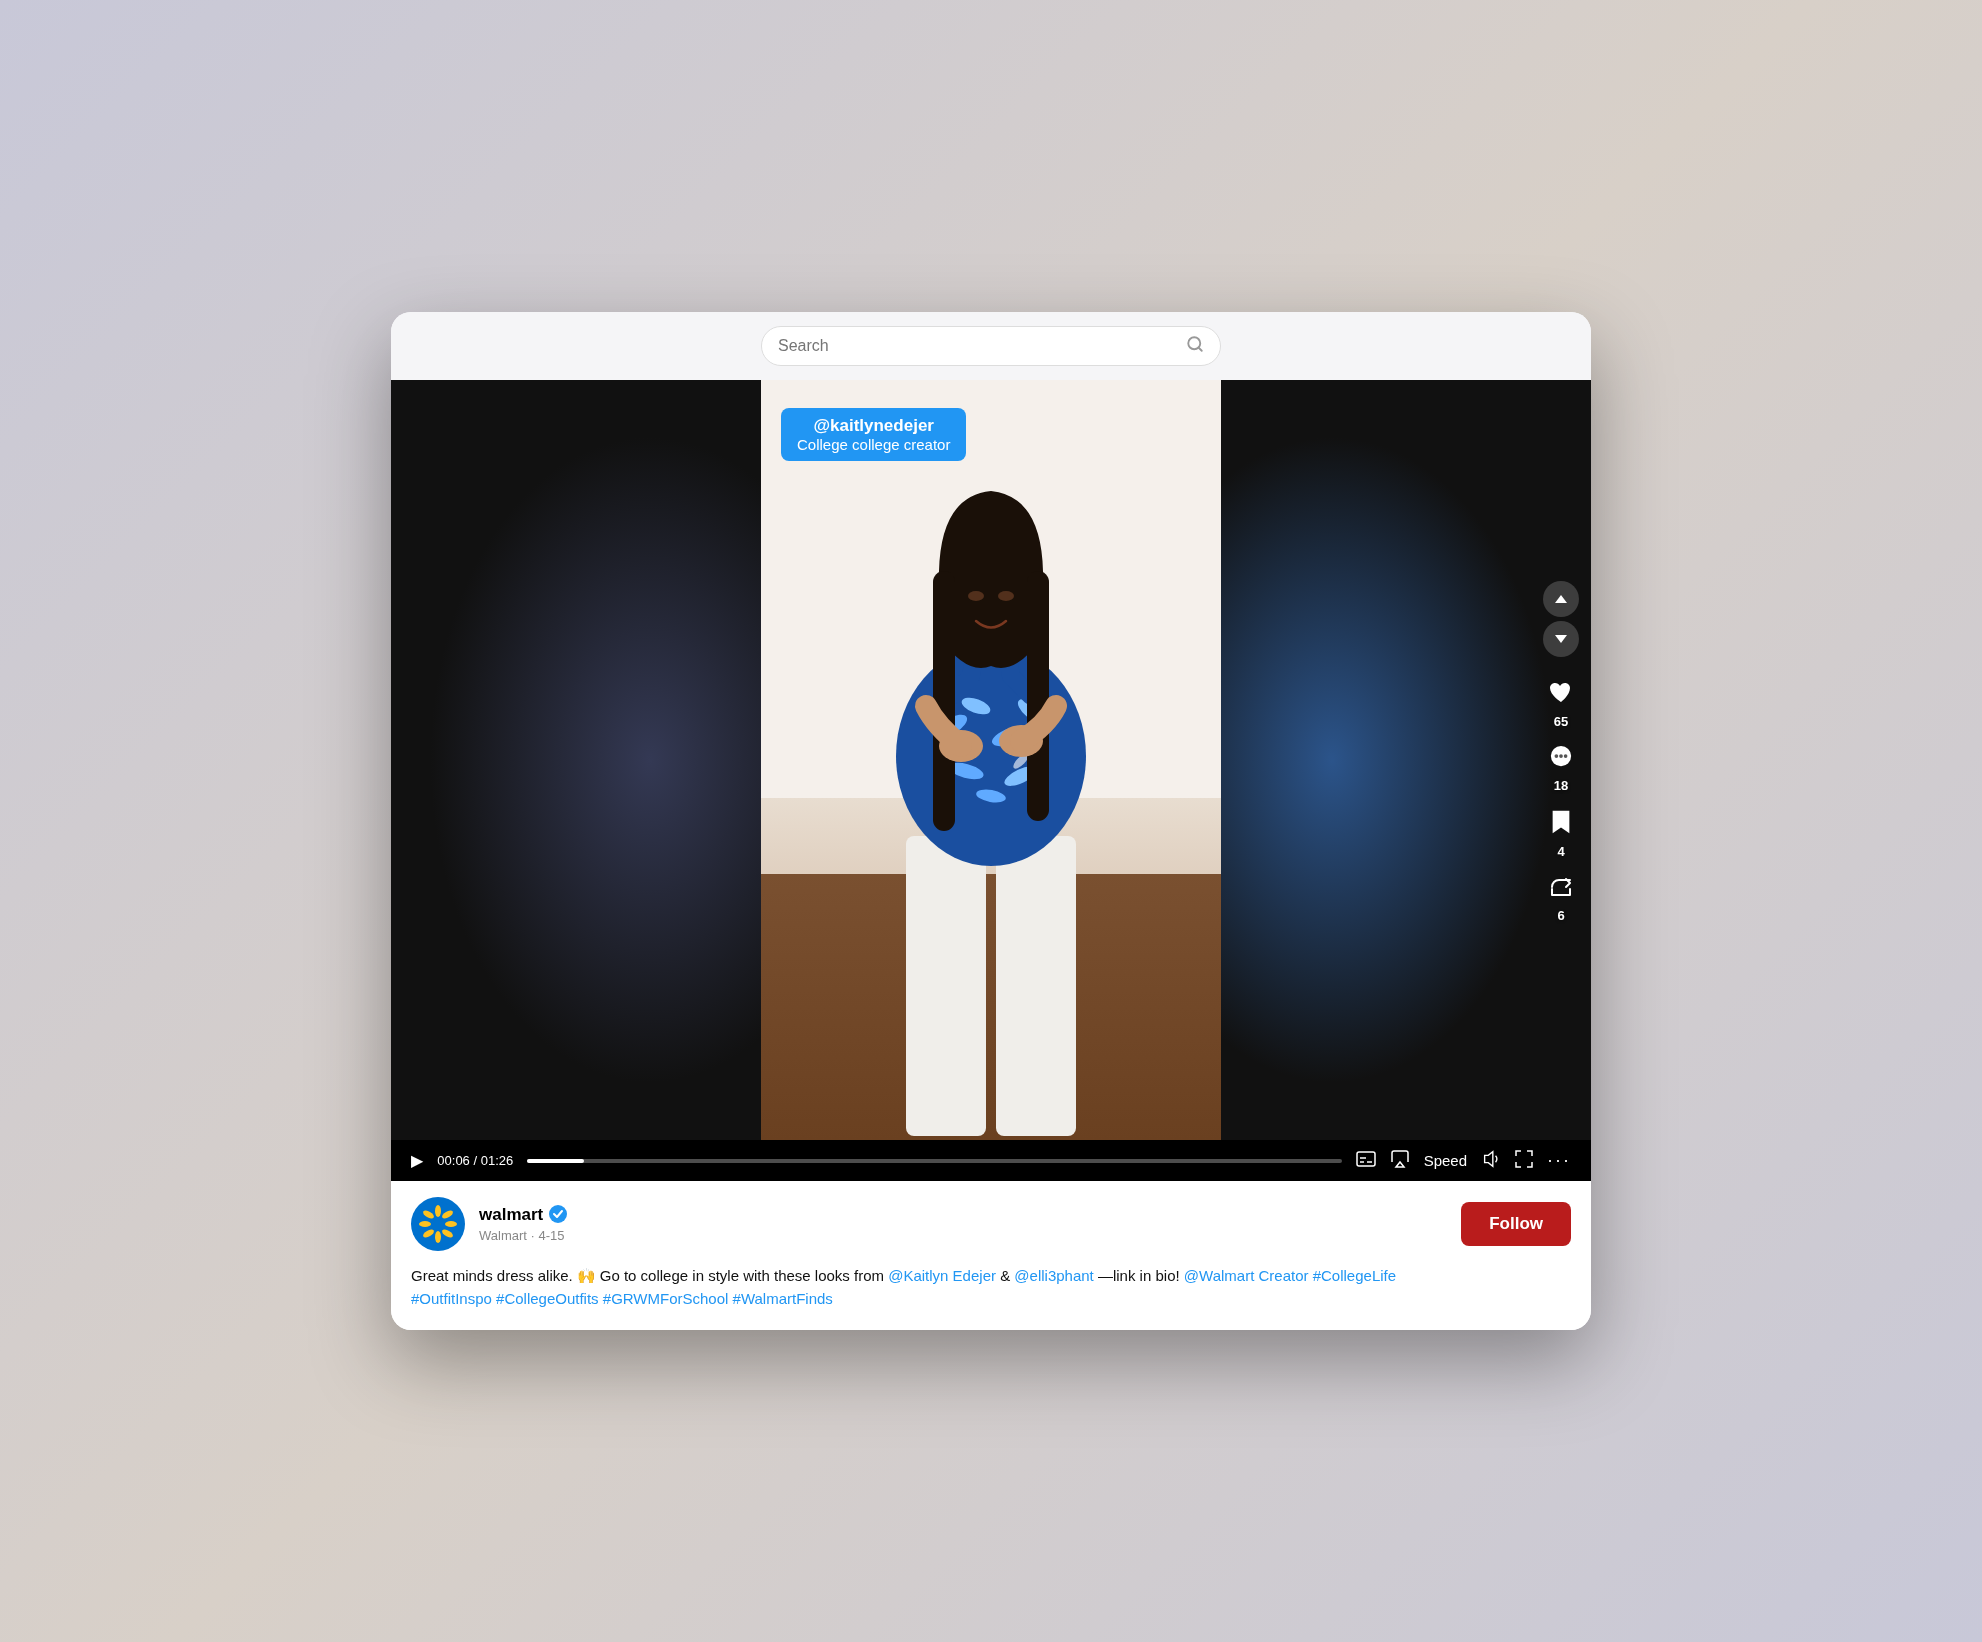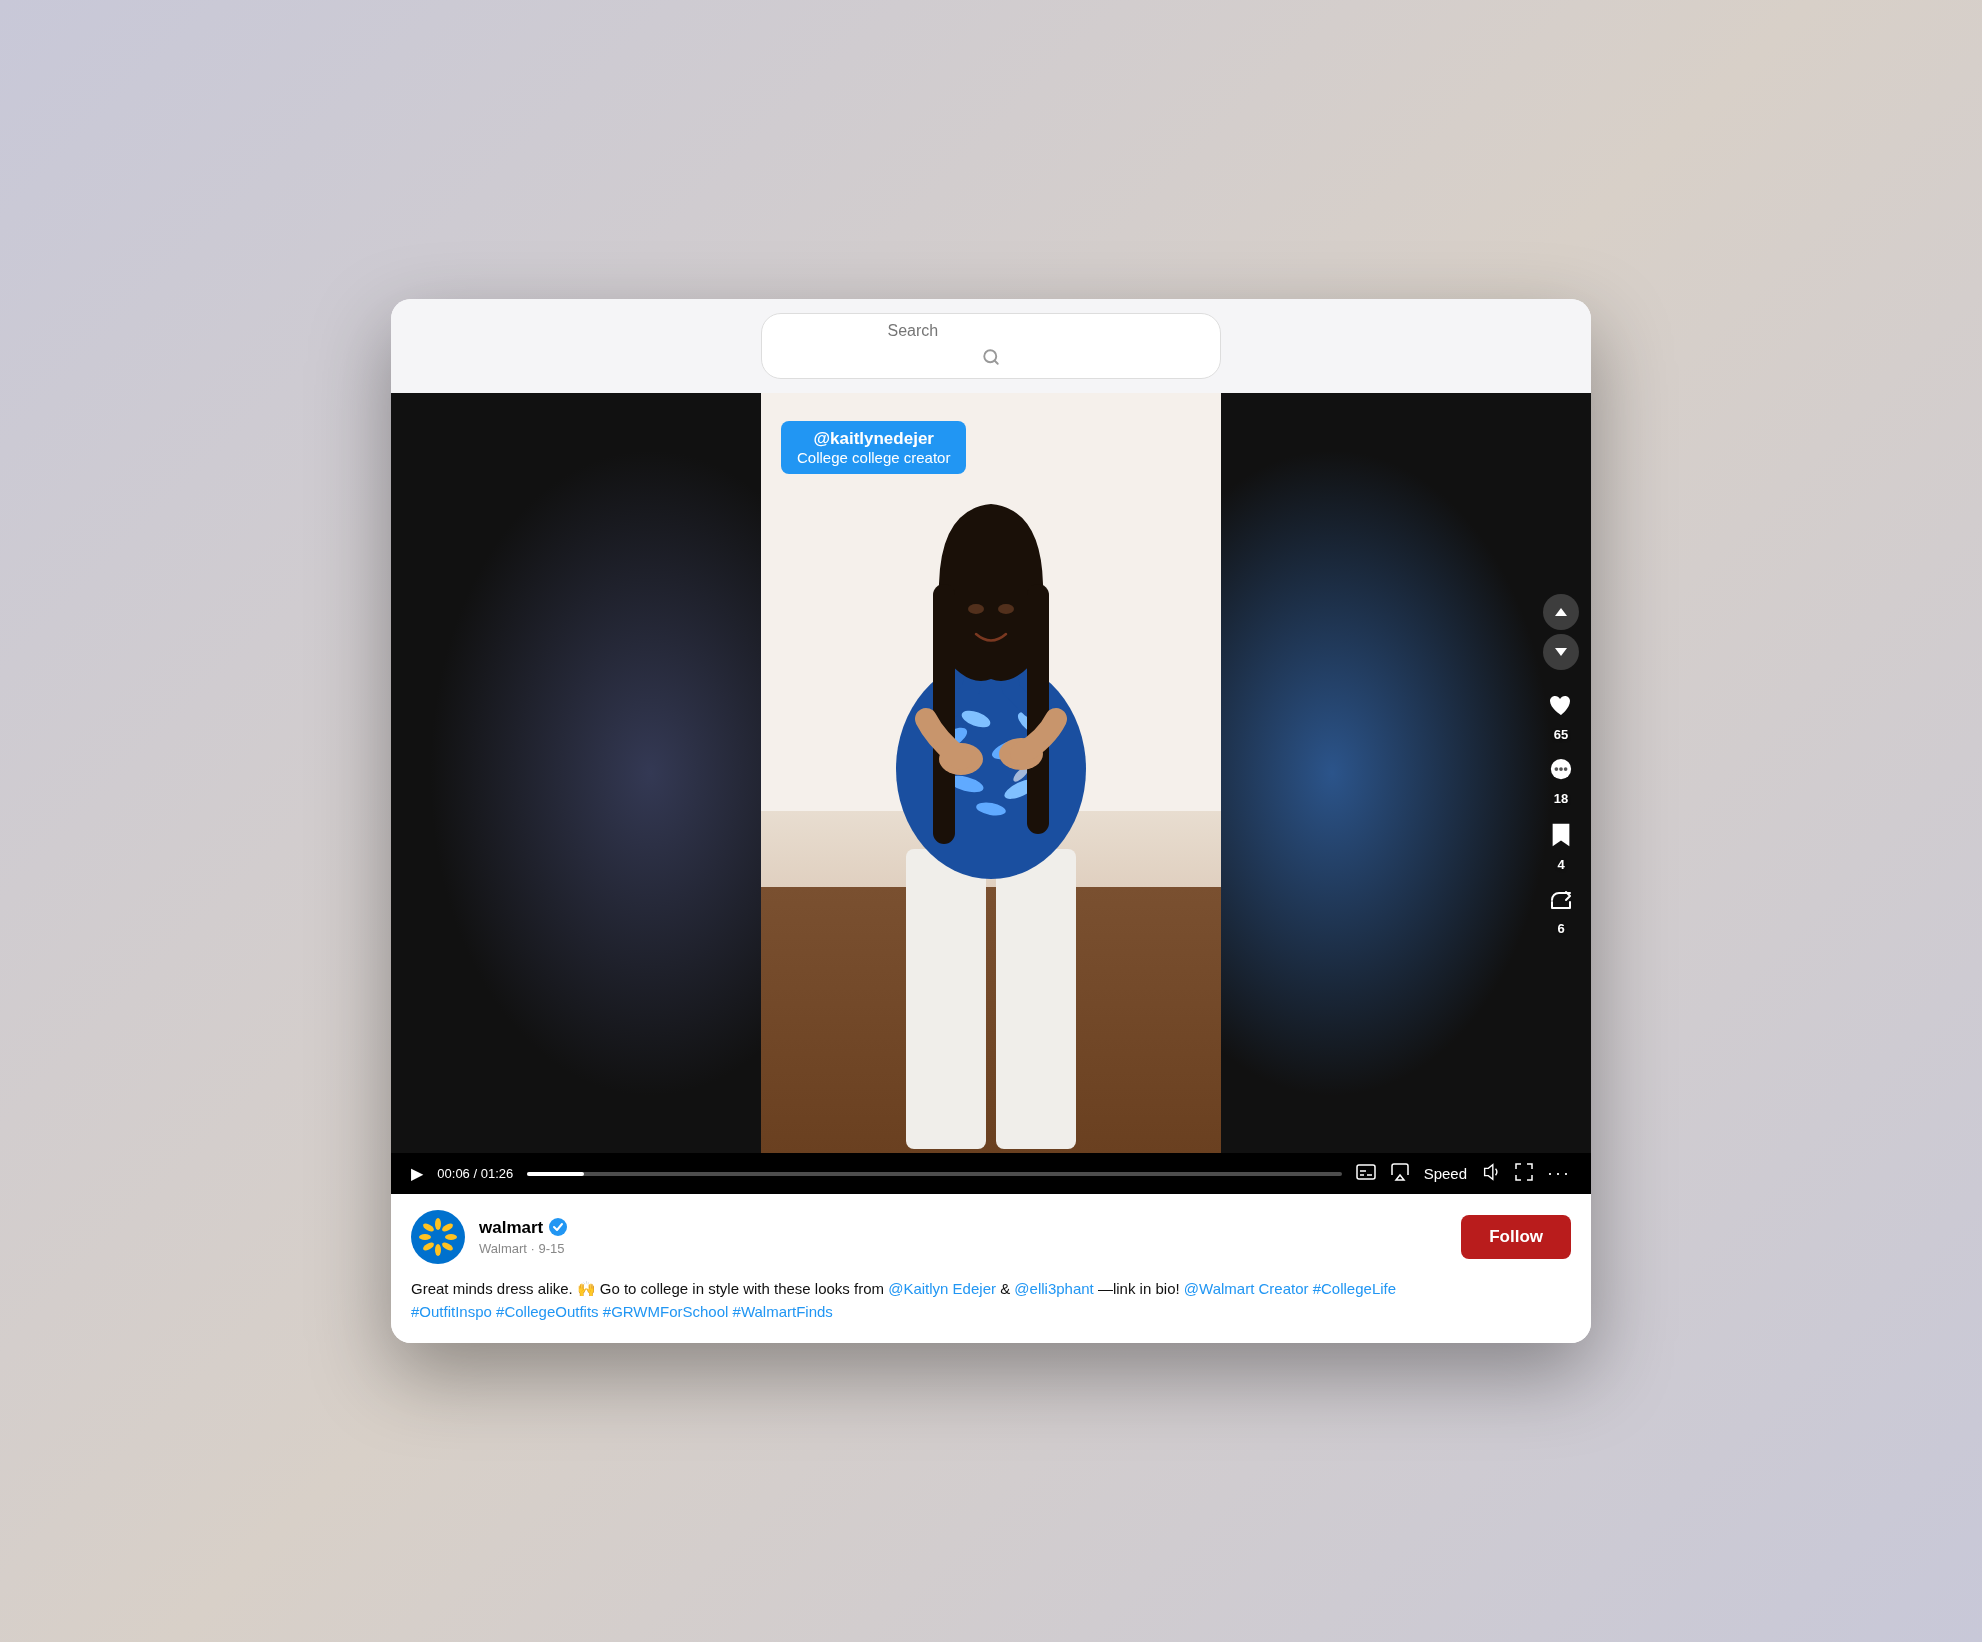--- a/index.html
+++ b/index.html
@@ -33,21 +33,20 @@
 
     .search-bar {
       display: flex;
       align-items: center;
       background: white;
       border-radius: 20px;
       border: 1px solid #ddd;
       width: 460px;
       padding: 8px 16px;
       gap: 8px;
-      flex-direction: column;
     }
 
     .search-bar input {
       border: none;
       outline: none;
       background: transparent;
       font-size: 16px;
       color: #999;
       flex: 1;
     }
@@ -553,21 +552,21 @@
       <div class="author-info">
         <div class="author-name-row">
           <span class="author-name">walmart</span>
           <span class="verified-badge">
             <svg width="18" height="18" viewBox="0 0 18 18" fill="#2196F3">
               <circle cx="9" cy="9" r="9"></circle>
               <path d="M5 9 L8 12 L13 6" stroke="white" stroke-width="2" fill="none" stroke-linecap="round" stroke-linejoin="round"></path>
             </svg>
           </span>
         </div>
-        <div class="author-sub">Walmart · 9-15</div>
+        <div class="author-sub">Walmart · 4-15</div>
       </div>
 
       <button class="follow-btn">Follow</button>
 
     </div>
 
     <div class="post-caption">
       <span>Great minds dress alike. 🙌 Go to college in style with these looks from </span><span class="mention">@Kaitlyn Edejer</span><span> &amp; </span><span class="mention">@elli3phant</span><span> —link in bio! </span><span class="mention">@Walmart Creator</span><span class="hashtag"> #CollegeLife</span><br><span class="hashtag"> #OutfitInspo</span><span class="hashtag"> #CollegeOutfits</span><span class="hashtag"> #GRWMForSchool</span><span class="hashtag"> #WalmartFinds</span>
     </div>
 

